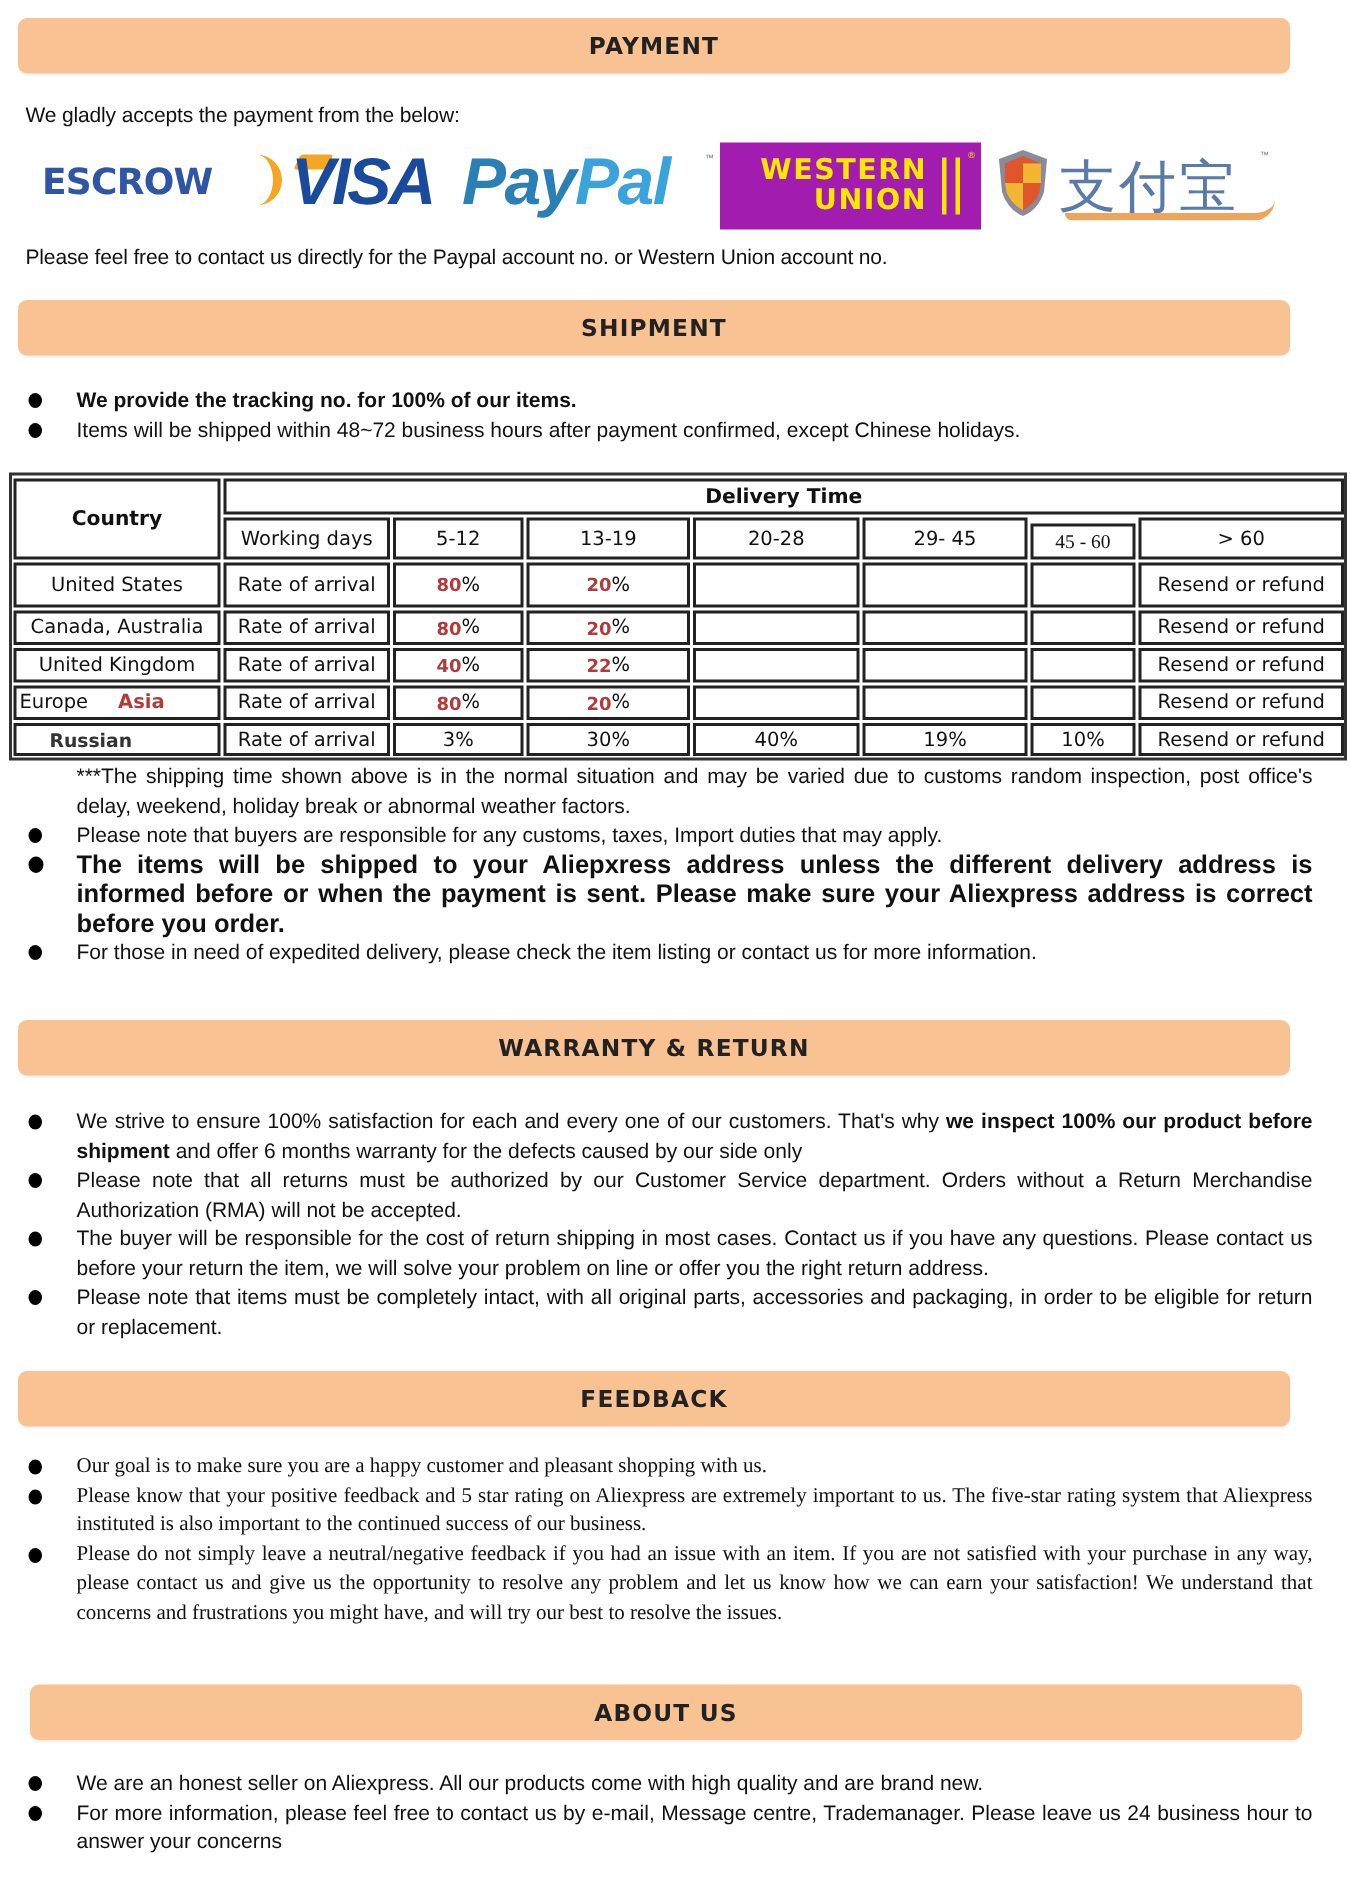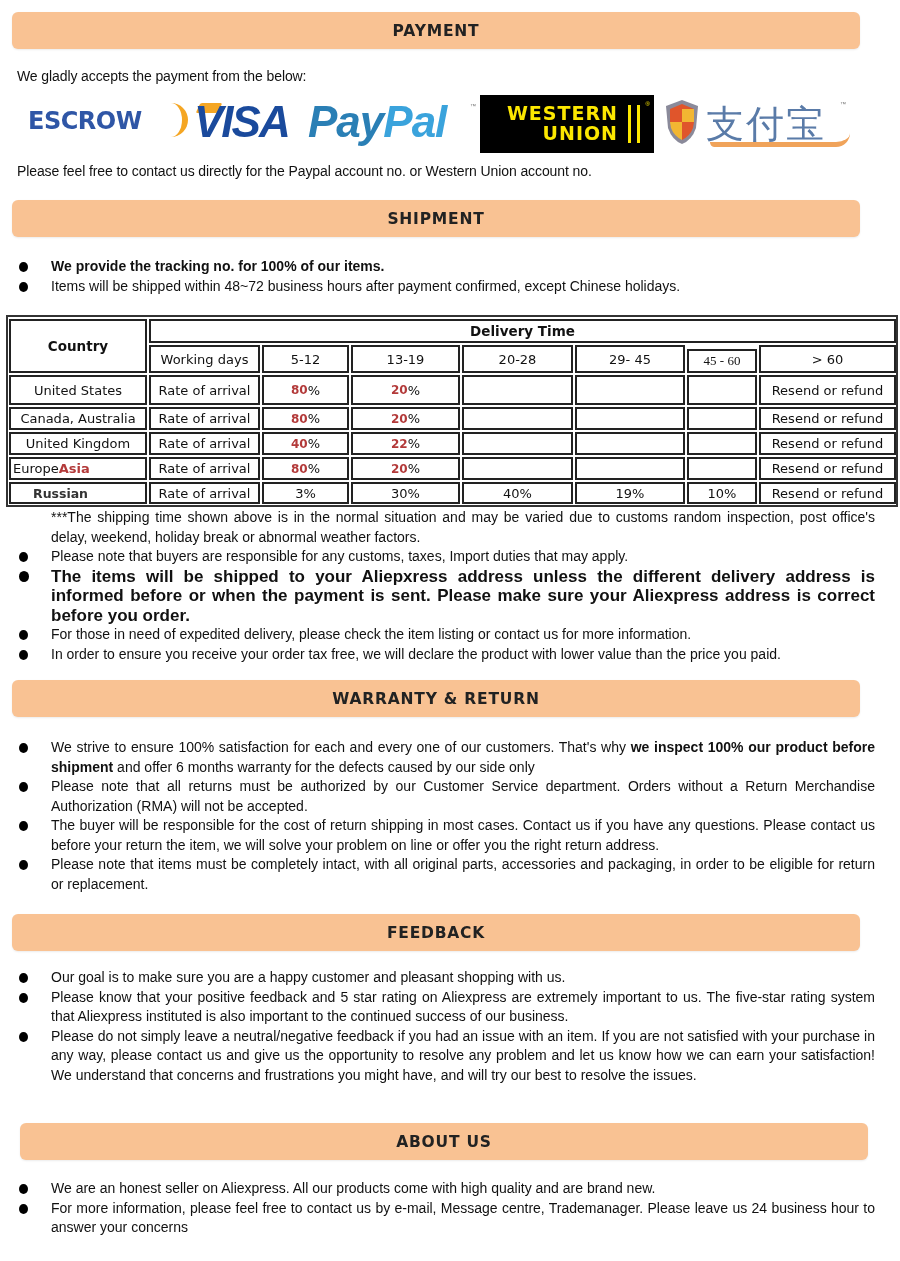--- a/index.html
+++ b/index.html
@@ -23,21 +23,21 @@
   
   .logos { position: absolute; left: 26px; top: 95px; height: 60px; width: 830px; }
   .escrow { position: absolute; left: 2px; top: 12px; font-family: "DejaVu Sans", sans-serif; font-weight: bold; font-size: 24px; color: #2f56a6; letter-spacing: -0.5px; }
   .escrow-swoosh { position: absolute; left: 136px; top: 8px; width: 26px; height: 34px; border-right: 6px solid #f5a623; border-radius: 0 40px 40px 0; }
   .visa { position: absolute; left: 168px; top: 2px; font-family: "Liberation Sans", sans-serif; font-weight: bold; font-style: italic; font-size: 44px; color: #1a4a9c; letter-spacing: -2px; text-align: center; }
   .visa-flag { position: absolute; left: 172px; top: 8px; width: 22px; height: 10px; background: #f5a623; transform: skewX(-25deg); border-radius: 2px; }
   .paypal { position: absolute; left: 282px; top: 2px; font-family: "Liberation Sans", sans-serif; font-weight: bold; font-style: italic; font-size: 44px; letter-spacing: -1px; }
   .paypal .p1 { color: #2a7fb5; }
   .paypal .p2 { color: #3aa3dc; }
   .tm { position: absolute; font-size: 6px; color: #777; }
-  .wu { position: absolute; left: 454px; top: 0; width: 174px; height: 58px; background: #000000; }
+  .wu { position: absolute; left: 454px; top: 0; width: 174px; height: 58px; background: #a21caf; }
   .wu-text { position: absolute; right: 36px; top: 8px; text-align: right; font-family: "DejaVu Sans", sans-serif; font-weight: bold; color: #fce700; font-size: 19px; line-height: 20px; letter-spacing: 1px; }
   .wu-bars { position: absolute; right: 14px; top: 10px; width: 12px; height: 38px; border-left: 3px solid #fce700; border-right: 3px solid #fce700; }
   .shield { position: absolute; left: 638px; top: 3px; width: 36px; height: 48px; }
   .alipay { position: absolute; left: 680px; top: 4px; font-size: 38px; color: #5a7ba8; font-family: "DejaVu Sans", sans-serif; letter-spacing: 2px; }
   .alipay-swoosh { position: absolute; left: 684px; top: 38px; width: 140px; height: 14px; border-bottom: 5px solid #f0a35a; border-radius: 0 0 60px 20px; }
 
   
   .tbl { position: absolute; left: 6px; top: 315px; width: 892px; height: 192px; border: 2px solid #333; }
   .cell {
     position: absolute; border: 2px solid #222; background: #fff;
@@ -148,21 +148,21 @@
       <span class="red">22</span>
       <span>%</span>
     </div>
   <div class="cell" style="left:454px; top:115px; width:111px; height:23px;"></div>
   <div class="cell" style="left:567px; top:115px; width:110px; height:23px;"></div>
   <div class="cell" style="left:679px; top:115px; width:70px; height:23px;"></div>
   <div class="cell" style="left:751px; top:115px; width:137px; height:23px;">Resend or refund</div>
 
   <div class="cell left" style="left:1px; top:140px; width:138px; height:23px;">
     <span>Europe</span>
-    <span class="red" style="font-size:13px;">Asia</span>
+    <span class="red" style="margin-left:20px; font-size:13px;">Asia</span>
   </div>
   <div class="cell" style="left:141px; top:140px; width:111px; height:23px;">Rate of arrival</div>
   <div class="cell" style="left:254px; top:140px; width:87px; height:23px;">
       <span class="red">80</span>
       <span>%</span>
     </div>
   <div class="cell" style="left:343px; top:140px; width:109px; height:23px;">
       <span class="red">20</span>
       <span>%</span>
     </div>
@@ -179,37 +179,36 @@
   <div class="cell" style="left:567px; top:165px; width:110px; height:22px;">19%</div>
   <div class="cell" style="left:679px; top:165px; width:70px; height:22px;">10%</div>
   <div class="cell" style="left:751px; top:165px; width:137px; height:22px;">Resend or refund</div>
 </div>
 
 <ul class="bullets" style="top:508px;">
   <li class="nodot"><span>***The shipping time shown above is in the normal situation and may be varied due to customs random inspection, post office's delay, weekend, holiday break or abnormal weather factors.</span></li>
   <li><span class="dot"></span><span>Please note that buyers are responsible for any customs, taxes, Import duties that may apply.</span></li>
   <li class="big"><span class="dot"></span><span>The items will be shipped to your Aliepxress address unless the different delivery address is informed before or when the payment is sent. Please make sure your Aliexpress address is correct before you order.</span></li>
   <li><span class="dot"></span><span>For those in need of expedited delivery, please check the item listing or contact us for more information.</span></li>
-  <li><span class="dot"></span><span>In order to ensure you receive your order tax free, we will declare the product with lower value than the price you paid.</span></li>
 </ul>
 
 <div class="band" style="left:12px; top:680px; width:848px;">
   <span>WARRANTY &amp; RETURN</span>
 </div>
 <ul class="bullets" style="top:738px;">
   <li><span class="dot"></span><span>We strive to ensure 100% satisfaction for each and every one of our customers. That's why </span><b>we inspect 100% our product before shipment</b><span> and offer 6 months warranty for the defects caused by our side only</span></li>
   <li><span class="dot"></span><span>Please note that all returns must be authorized by our Customer Service department. Orders without a Return Merchandise Authorization (RMA) will not be accepted.</span></li>
   <li><span class="dot"></span><span>The buyer will be responsible for the cost of return shipping in most cases. Contact us if you have any questions. Please contact us before your return the item, we will solve your problem on line or offer you the right return address.</span></li>
   <li><span class="dot"></span><span>Please note that items must be completely intact, with all original parts, accessories and packaging, in order to be eligible for return or replacement.</span></li>
 </ul>
 
 <div class="band" style="left:12px; top:914px; width:848px;">
   <span>FEEDBACK</span>
 </div>
-<ul class="bullets" style="top:968px;">
+<ul class="bullets" style="top:968px;font-family:Liberation Serif, serif;">
   <li><span class="dot"></span><span>Our goal is to make sure you are a happy customer and pleasant shopping with us.</span></li>
   <li><span class="dot"></span><span>Please know that your positive feedback and 5 star rating on Aliexpress are extremely important to us.  The five-star rating system that Aliexpress instituted is also important to the continued success of our business.</span></li>
   <li><span class="dot"></span><span>Please do not simply leave a neutral/negative feedback if you had an issue with an item. If you are not satisfied with your purchase in any way, please contact us and give us the opportunity to resolve any problem and let us know how we can earn your satisfaction! We understand that concerns and frustrations you might have, and will try our best to resolve the issues.</span></li>
 </ul>
 
 <div class="band" style="left:20px; top:1123px; width:848px;">
   <span>ABOUT US</span>
 </div>
 <ul class="bullets" style="top:1179px;">
   <li><span class="dot"></span><span>We are an honest seller on Aliexpress. All our products come with high quality and are brand new.</span></li>

